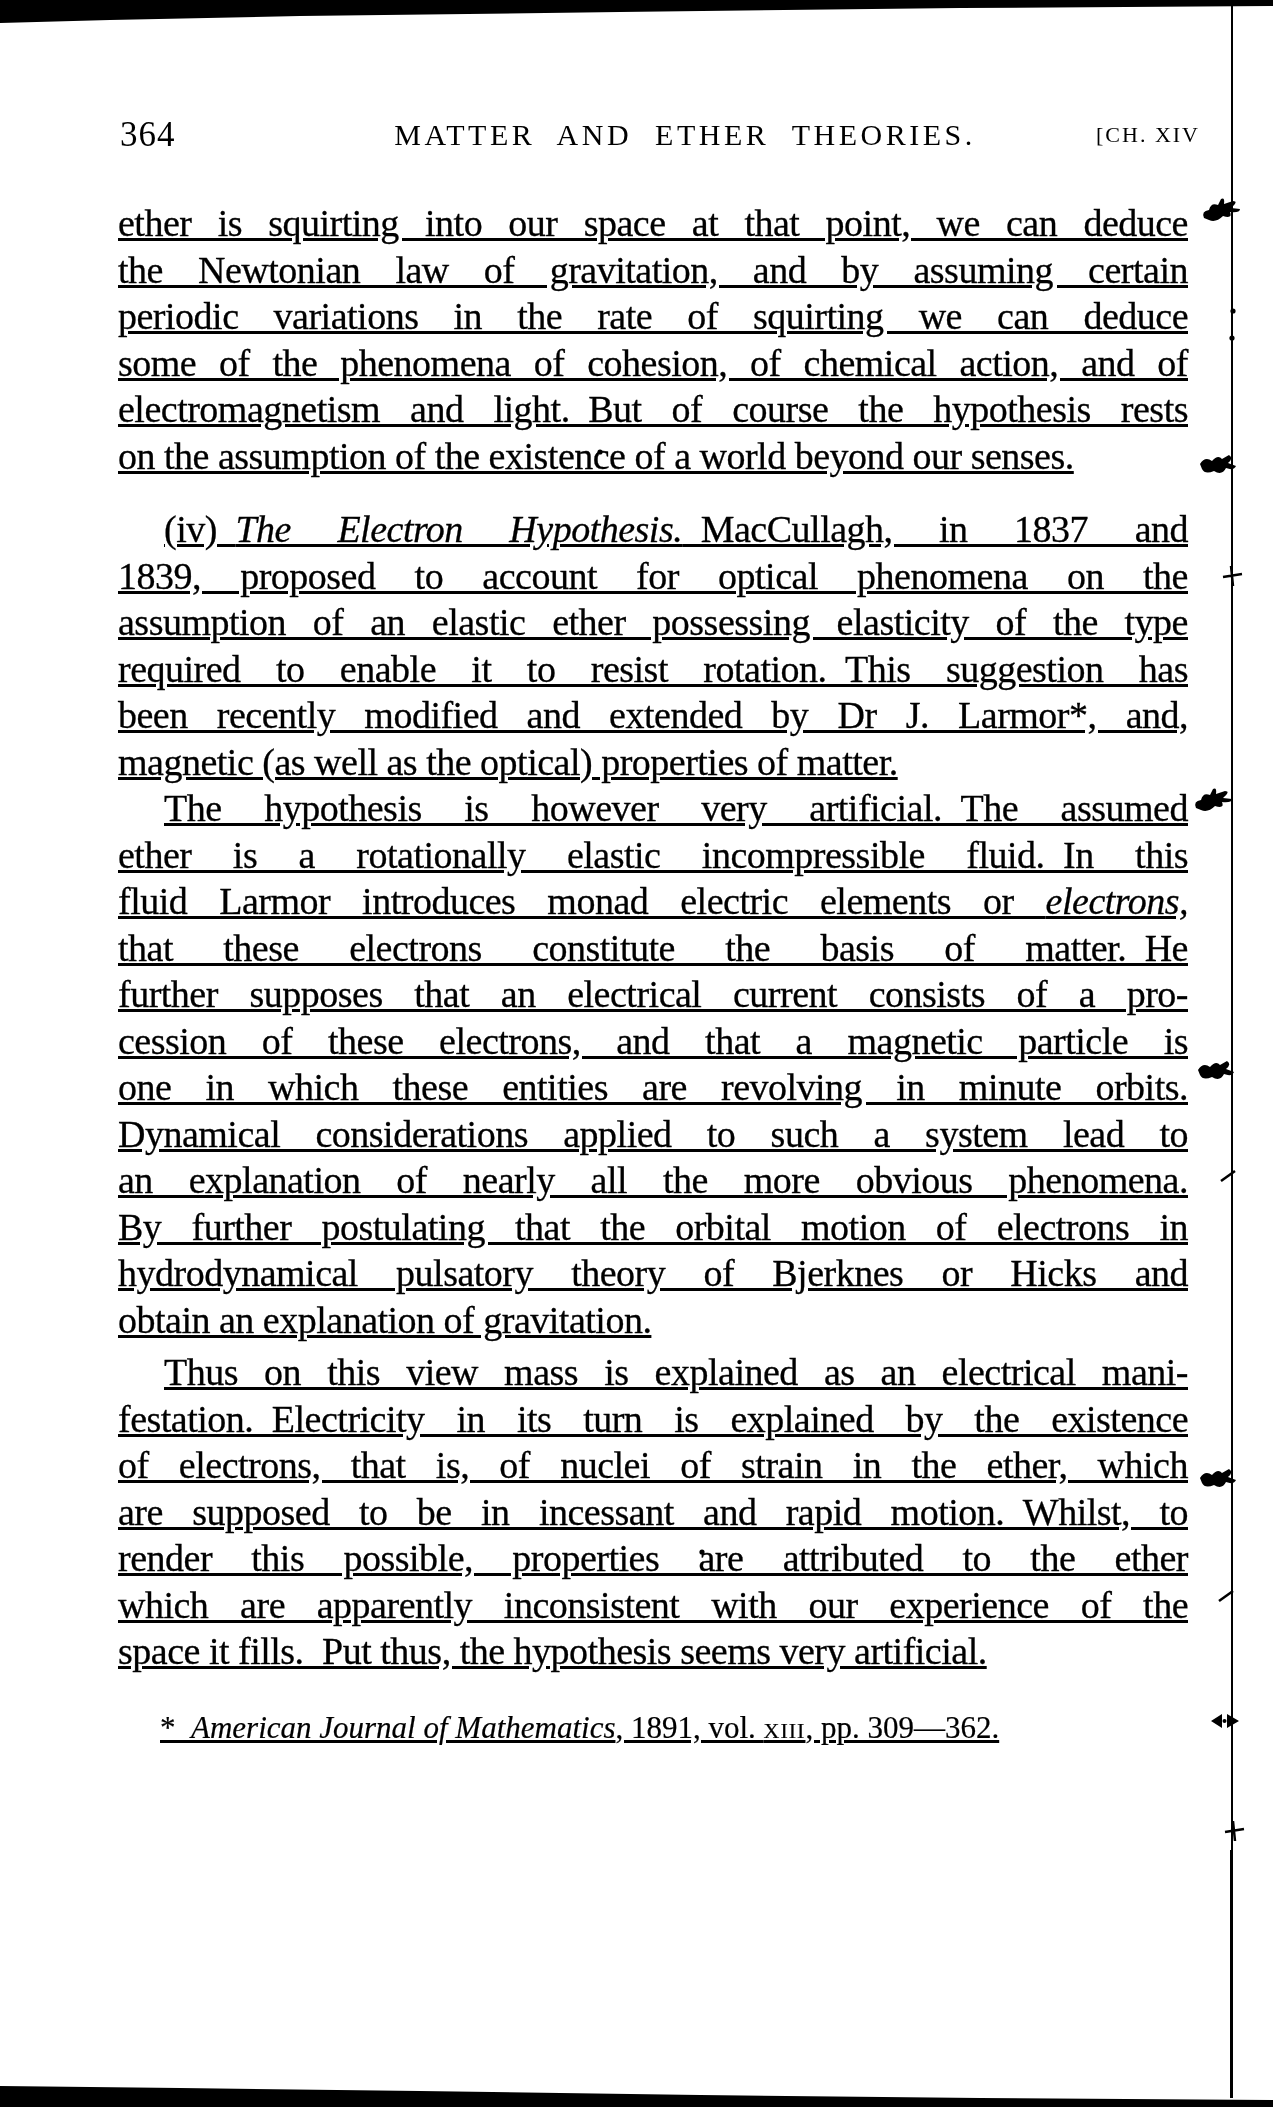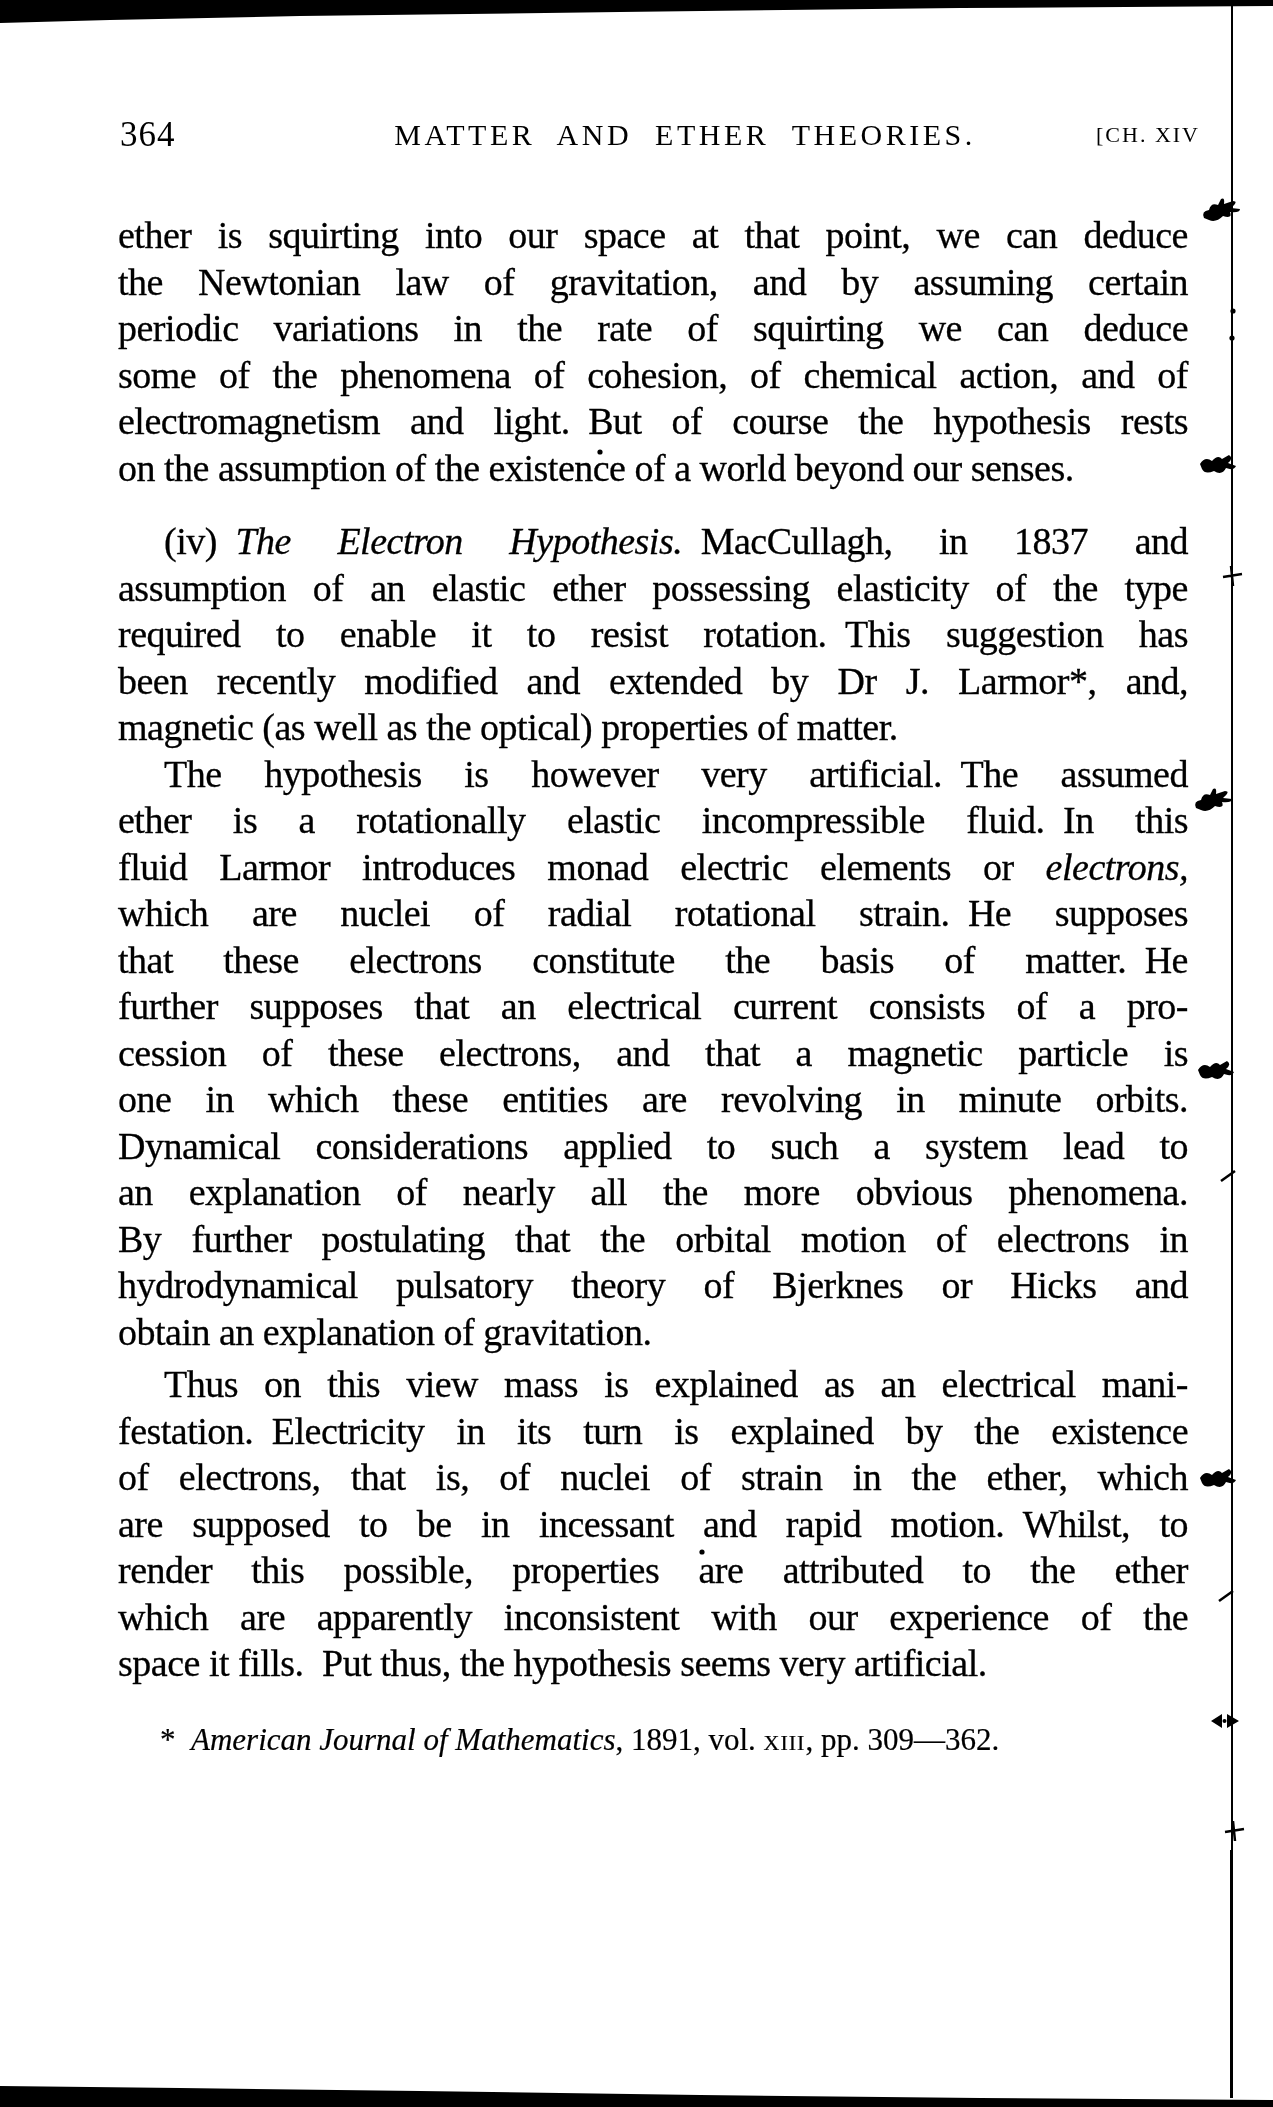--- a/index.html
+++ b/index.html
@@ -18,22 +18,22 @@
   .vline-thick { position:absolute; left:1230px; top:1850px; height:248px; width:3px; background:#000; }
 
   
   .header { position:absolute; top:112px; left:118px; width:1082px; height:46px; }
   .pagenum { position:absolute; left:2px; top:0; font-size:35px; line-height:46px; letter-spacing:1px; }
   .running-title { position:absolute; left:50%; margin-left:26px; transform:translateX(-50%);
                    top:0; font-size:30px; line-height:46px; letter-spacing:3.5px; word-spacing:12px; white-space:nowrap; }
   .chapter { position:absolute; right:0; top:0; font-size:22px; line-height:46px; letter-spacing:2px; white-space:nowrap; }
 
   
-  .body-text { position:absolute; left:118px; top:212px; width:1070px;
-               font-size:38px; line-height:46.5px; letter-spacing:-0.5px;
+  .body-text { position:absolute; left:118px; top:200px; width:1070px;
+               font-size:38px; line-height:46.5px; letter-spacing:-0.5px;text-decoration:underline;
                -webkit-text-stroke:0.3px #000; }
   .para { margin:0; }
   .para.gap-before { margin-top:27px; }
   .para.gap-small { margin-top:6px; }
   .line { text-align:justify; text-align-last:justify; }
   .line.last { text-align-last:left; }
   .line.indent { padding-left:46px; }
   .it { font-style:italic;text-align:right; }
   .sc { font-variant:small-caps; letter-spacing:1px; }
 
@@ -69,30 +69,30 @@
       <div class="para">
         <div class="line"><span>ether is squirting into our space at that point, we can deduce</span></div>
         <div class="line"><span>the Newtonian law of gravitation, and by assuming certain</span></div>
         <div class="line"><span>periodic variations in the rate of squirting we can deduce</span></div>
         <div class="line"><span>some of the phenomena of cohesion, of chemical action, and of</span></div>
         <div class="line"><span>electromagnetism and light. But of course the hypothesis rests</span></div>
         <div class="line last"><span>on the assumption of the existence of a world beyond our senses.</span></div>
       </div>
       <div class="para gap-before">
         <div class="line indent"><span>(iv) </span><span class="it">The Electron Hypothesis.</span><span> MacCullagh, in 1837 and</span></div>
+        <div class="line"><span>1839, proposed to account for optical phenomena on the</span></div>
         <div class="line"><span>assumption of an elastic ether possessing elasticity of the type</span></div>
         <div class="line"><span>required to enable it to resist rotation. This suggestion has</span></div>
         <div class="line"><span>been recently modified and extended by Dr J. Larmor*, and,</span></div>
         <div class="line last"><span>magnetic (as well as the optical) properties of matter.</span></div>
       </div>
       <div class="para">
         <div class="line indent"><span>The hypothesis is however very artificial. The assumed</span></div>
         <div class="line"><span>ether is a rotationally elastic incompressible fluid. In this</span></div>
         <div class="line"><span>fluid Larmor introduces monad electric elements or </span><span class="it">electrons,</span></div>
-        <div class="line"><span>which are nuclei of radial rotational strain. He supposes</span></div>
         <div class="line"><span>that these electrons constitute the basis of matter. He</span></div>
         <div class="line"><span>further supposes that an electrical current consists of a pro-</span></div>
         <div class="line"><span>cession of these electrons, and that a magnetic particle is</span></div>
         <div class="line"><span>one in which these entities are revolving in minute orbits.</span></div>
         <div class="line"><span>Dynamical considerations applied to such a system lead to</span></div>
         <div class="line"><span>an explanation of nearly all the more obvious phenomena.</span></div>
         <div class="line"><span>By further postulating that the orbital motion of electrons in</span></div>
         <div class="line"><span>hydrodynamical pulsatory theory of Bjerknes or Hicks and</span></div>
         <div class="line last"><span>obtain an explanation of gravitation.</span></div>
       </div>

